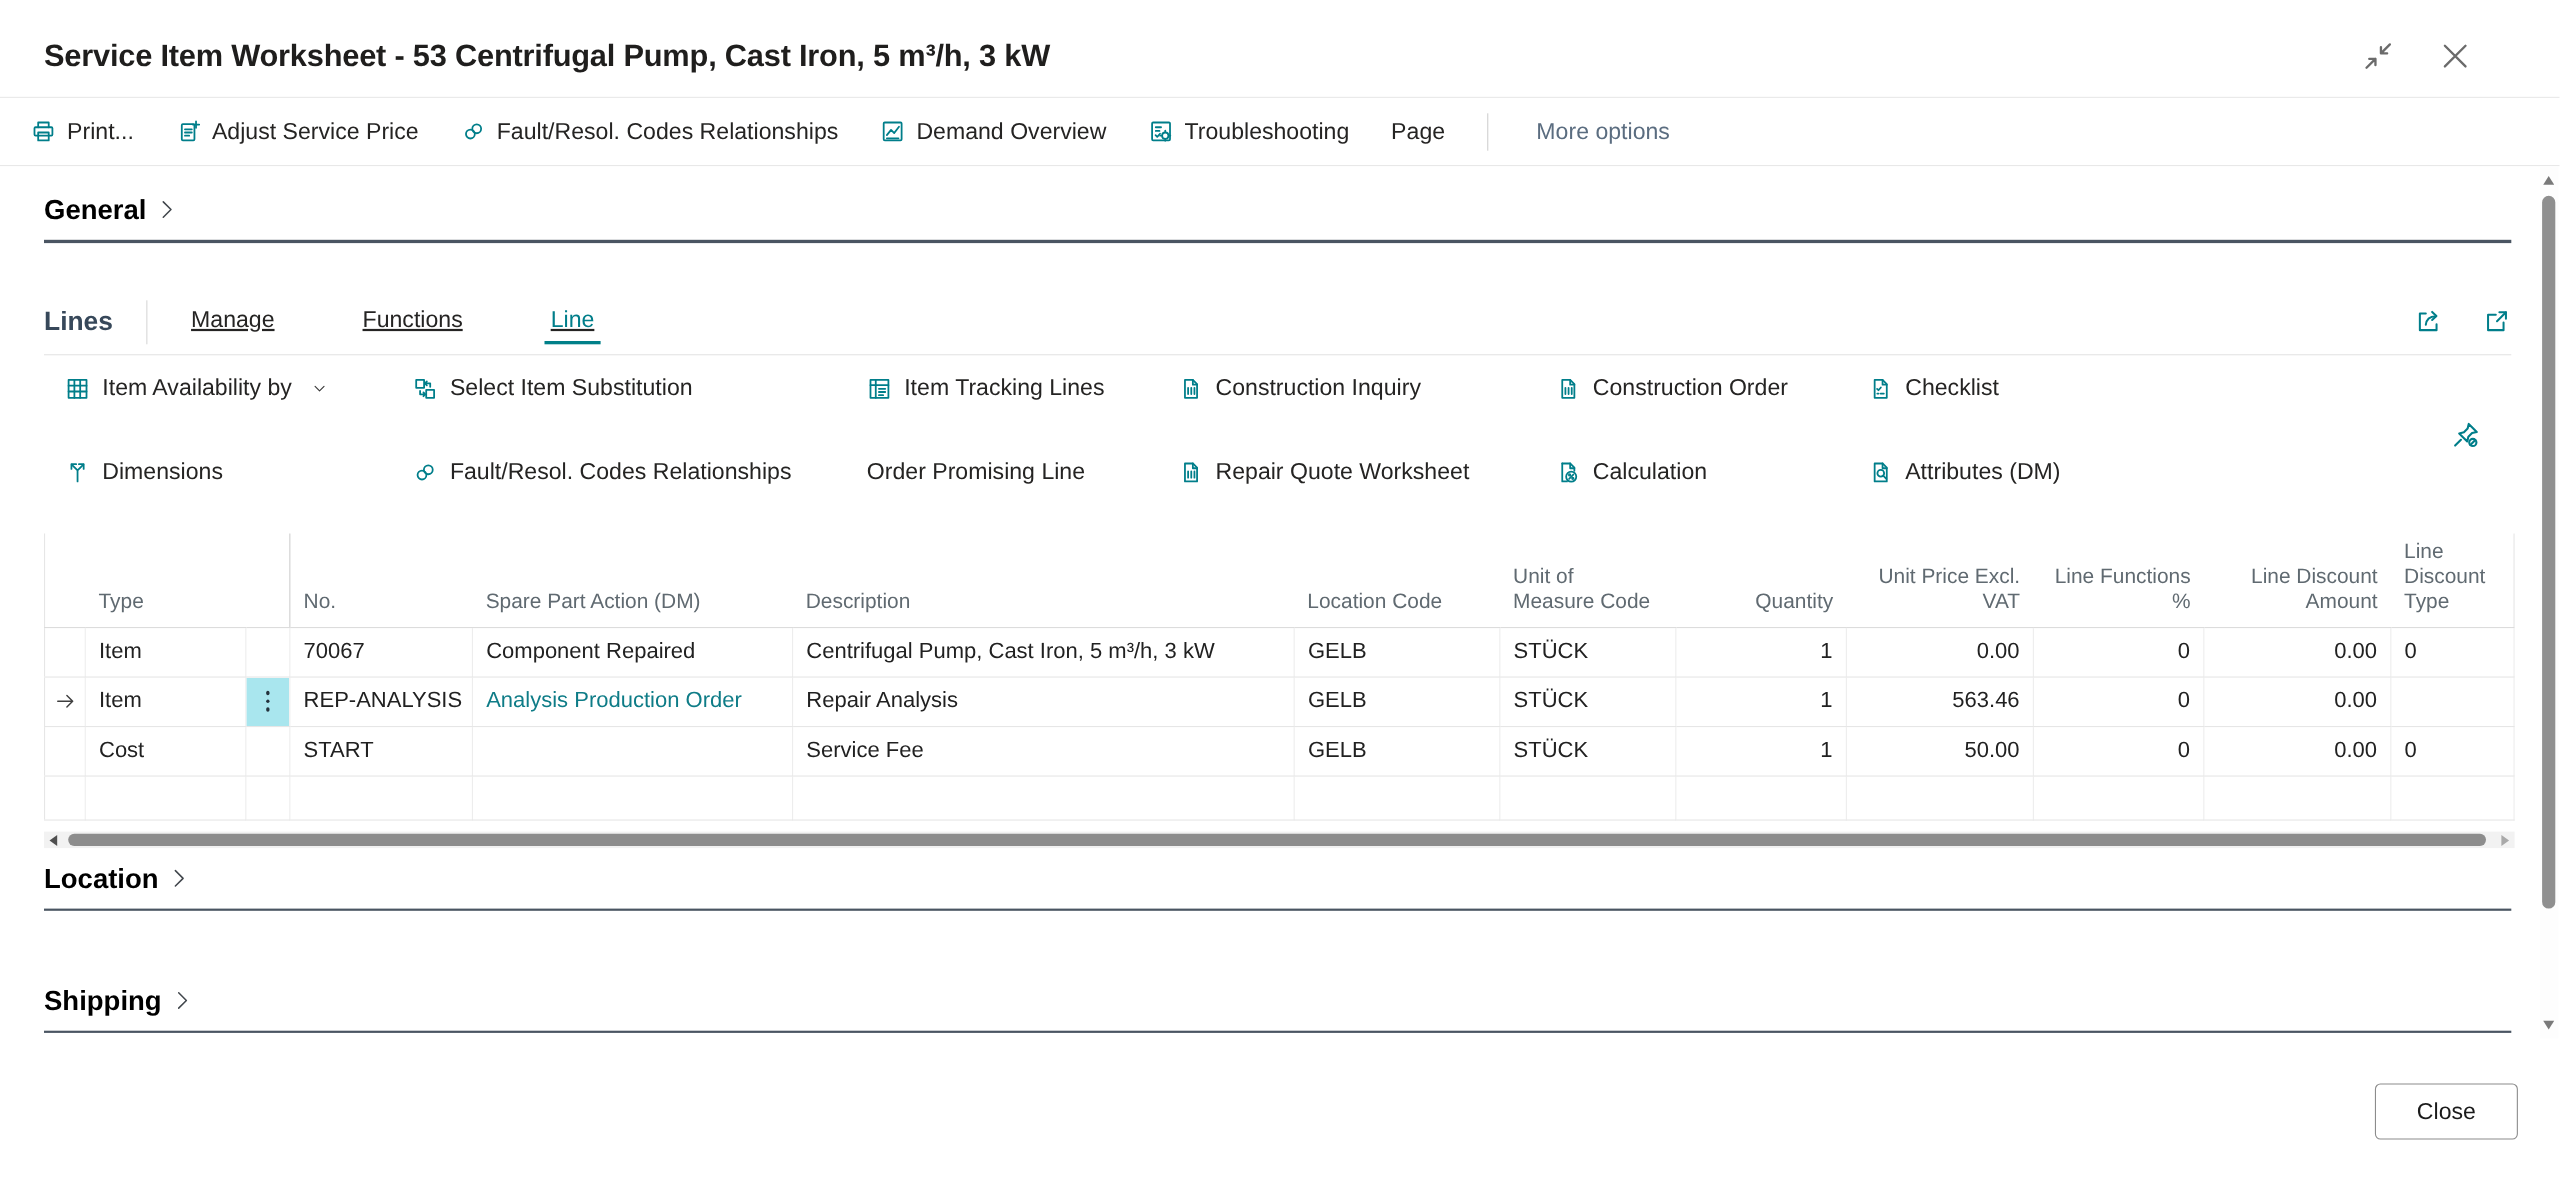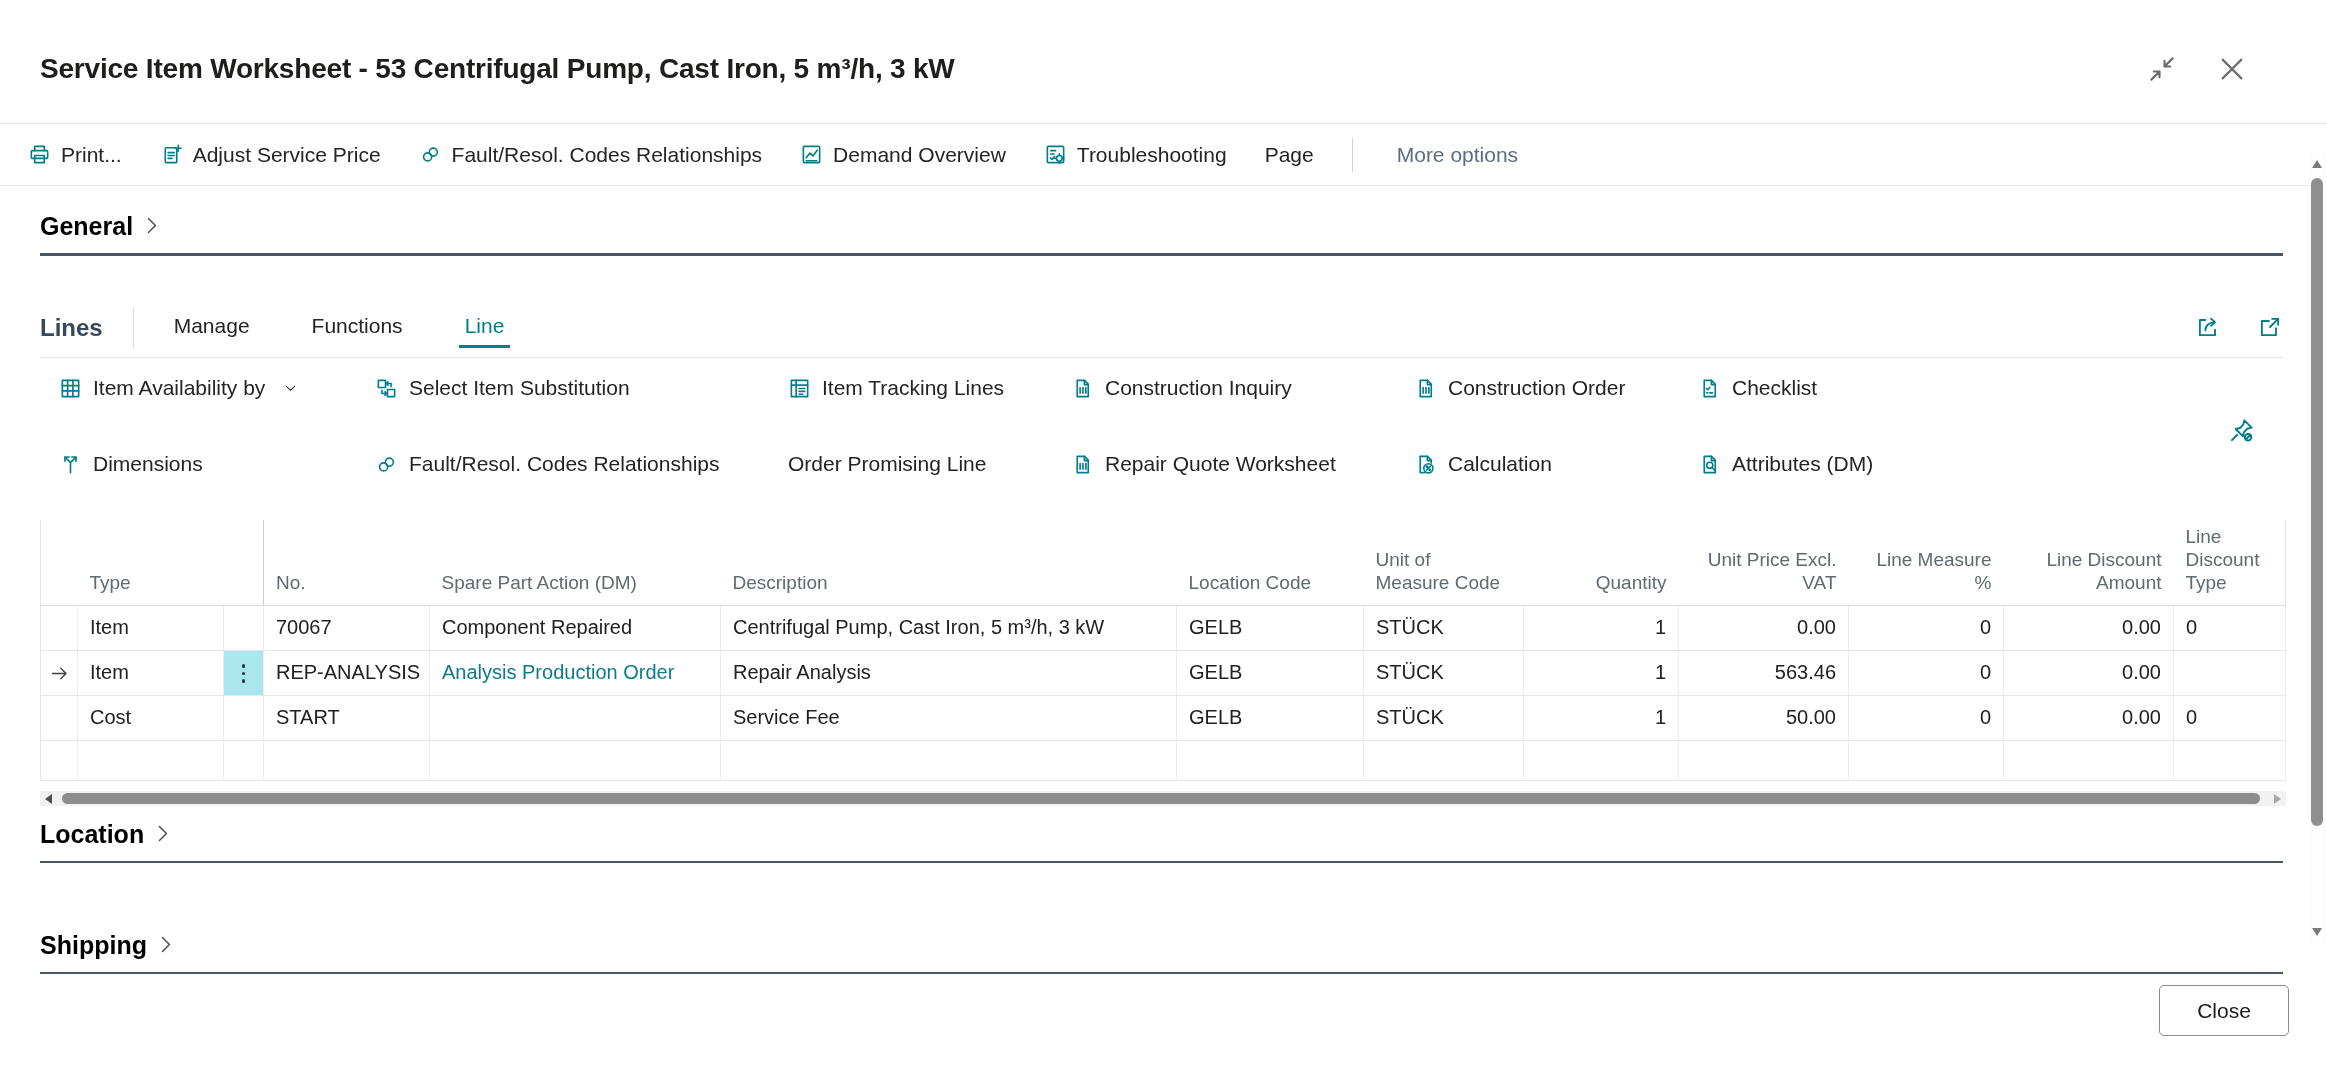--- a/index.html
+++ b/index.html
@@ -5,21 +5,21 @@
   * { box-sizing: border-box; }
   html,body { margin:0; padding:0; }
   body {
     width:2327px; height:1072px; overflow:hidden; position:relative;
     background:#ffffff; color:#252423;
     font-family:"Liberation Sans","DejaVu Sans",sans-serif;
   }
   .ic { stroke:currentColor; fill:none; stroke-width:1.7; stroke-linecap:round; stroke-linejoin:round; }
 
   
-  .titlebar { height:124px; display:flex; align-items:center; justify-content:space-between;
+  .titlebar { height:89px; display:flex; align-items:center; justify-content:space-between;
     padding:14px 80px 0 40px; border-bottom:1px solid #e8e8e8; }
   .titlebar h1 { margin:0; font-size:28px; font-weight:700; color:#1f1e1d; letter-spacing:-0.2px; }
   .titlebar-icons { display:flex; gap:40px; color:#6b6b6b; }
   .titlebar-icons svg { width:30px; height:30px; cursor:pointer; }
 
   
   .toolbar { height:62px; display:flex; align-items:center; gap:38px; padding:0 28px;
     border-bottom:1px solid #e8e8e8; }
   .tb-item { display:flex; align-items:center; gap:10px; font-size:21px; color:#252423;
     background:none; border:none; cursor:pointer; font-family:inherit; padding:0; }
@@ -35,21 +35,21 @@
     color:#000000; padding-bottom:12px; cursor:pointer; }
   .fasttab-header svg { width:21px; height:21px; color:#41464c; stroke-width:1.6; margin-top:3px; }
   .fasttab.general  { border-bottom:3px solid #4a5562; }
   .fasttab.customer { border-bottom:2px solid #4a5562; margin-top:14px; }
   .fasttab.shipping { border-bottom:2px solid #4a5562; margin-top:68px; }
 
   
   .lines-head { margin-top:50px; height:42px; display:flex; align-items:flex-end; }
   .lines-caption { font-size:24px; font-weight:700; color:#37485a; padding-bottom:6px; }
   .lines-vrule { width:1px; height:40px; background:#d8d8d8; margin:0 34px 0 30px; }
-  .tabs { display:flex; gap:50px; font-size:21px; }
+  .tabs { display:flex; gap:68px; font-size:21px;text-decoration:underline; }
   .tab { padding-bottom:10px; cursor:pointer; background:none; border:none; font-family:inherit; font-size:21px; color:#252423; }
   .tab.active { color:#007E8A; border-bottom:3px solid #008089; padding-bottom:7px; }
   .lines-head-icons { margin-left:auto; display:flex; gap:36px; color:#007E8A; padding-bottom:8px; }
   .lines-head-icons svg { width:26px; height:26px; cursor:pointer; }
   .tabs-rule { border-bottom:1px solid #e4e4e4; margin-top:9px; }
 
   
   .actions { position:relative; margin:6px 0 0 19px; display:grid;
     grid-template-columns:288px 385px 255px 315px 256px 1fr; grid-auto-rows:48px;
     align-items:center; font-size:21px;gap:28px; }
@@ -400,21 +400,21 @@
           <th class="freeze"></th>
           <th>No.</th>
           <th>Spare Part Action (DM)</th>
           <th>Description</th>
           <th>Location Code</th>
           <th>Unit of
 Measure Code</th>
           <th class="num">Quantity</th>
           <th class="num">Unit Price Excl.
 VAT</th>
-          <th class="num">Line Measure %</th>
+          <th class="num">Line Functions %</th>
           <th class="num">Line Discount
 Amount</th>
           <th>Line
 Discount
 Type</th>
         </tr>
       </thead>
       <tbody>
         <tr>
           <td></td>

